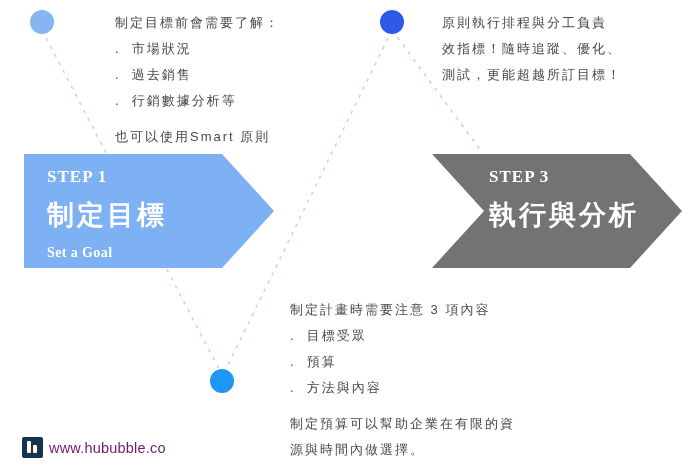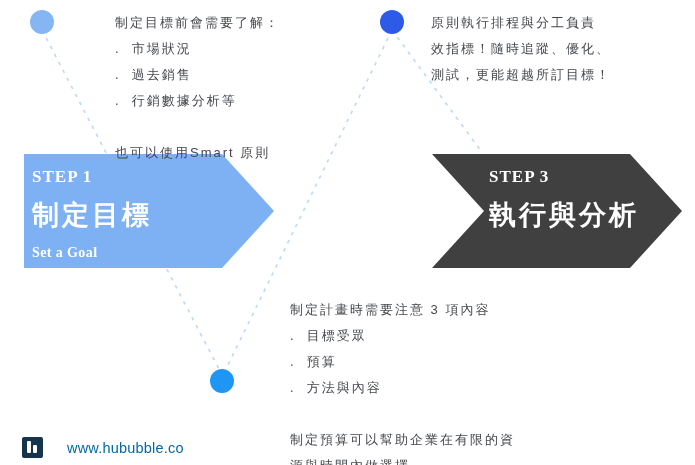--- a/index.html
+++ b/index.html
@@ -14,51 +14,51 @@
   
   .dot { position:absolute; width:24px; height:24px; border-radius:50%; z-index:1; }
   #dot-tl { left:30px; top:10px; }
   #dot-tr { left:380px; top:10px; }
   #dot-b  { left:210px; top:369px; }
 
   
   .note { position:absolute; z-index:3; color:#45484D; font-size:13px;
           letter-spacing:2px; }
   .nline { height:26px; line-height:26px; white-space:pre; }
-  .ntip  { margin-top:26px; }
+  .ntip  { margin-top:10px; }
   .note-tl { left:115px; top:10px; }
-  .note-tr { left:431px; top:10px; }
+  .note-tr { left:442px; top:10px; }
   .note-b  { left:290px; top:297px; }
 
   
   .arrow { position:absolute; top:154px; height:114px; z-index:2; color:#fff;
            padding-top:13px; }
   .arrow-flat    { clip-path:polygon(0 0, calc(100% - 52px) 0, 100% 50%,
                    calc(100% - 52px) 100%, 0 100%); }
   .arrow-notched { clip-path:polygon(0 0, calc(100% - 52px) 0, 100% 50%,
                    calc(100% - 52px) 100%, 0 100%, 52px 50%); }
-  #arrow1 { left:24px;  width:250px; padding-left:8px; }
+  #arrow1 { left:24px;  width:250px; padding-left:23px; }
   #arrow2 { left:228px; width:244px; padding-left:65px; }
   #arrow3 { left:432px; width:250px; padding-left:57px; }
 
   .step-label { font-family:"Liberation Serif", serif; font-weight:bold;
                 font-size:17px; letter-spacing:1px; }
   .step-title { font-size:27px; font-weight:700; letter-spacing:3px;
                 margin-top:10px; }
   .step-sub   { font-family:"Liberation Serif", serif; font-weight:bold;
                 font-size:14px; letter-spacing:0.4px; margin-top:12px; }
 
   
   .footer { position:absolute; left:22px; top:437px; z-index:3; display:flex;
             align-items:center; }
   .logo { position:relative; width:21px; height:21px; border-radius:2px; }
   .logo .bar { position:absolute; background:#fff; border-radius:1px; }
   .logo .b1 { left:5px;  top:4px; width:4px; height:12px; }
   .logo .b2 { left:11px; top:8px; width:4px; height:8px; }
-  .url { margin-left:24px; font-size:14.5px; color:#0369a1; text-decoration:none;
+  .url { margin-left:6px; font-size:14.5px; color:#701a75; text-decoration:none;
          letter-spacing:0.2px; cursor:pointer; }
 </style>
 </head>
 <body>
 
 <div class="canvas">
 
   <svg class="connectors" width="695" height="465">
     <line x1="42" y1="30" x2="220" y2="371" style="stroke: rgb(191, 215, 248);"></line>
     <line x1="392" y1="30" x2="225" y2="371" style="stroke: rgb(191, 215, 248);"></line>
@@ -92,21 +92,21 @@
     <div class="nline">源與時間內做選擇。</div>
   </div>
 
   <div class="arrow arrow-flat" id="arrow1" style="background: rgb(126, 176, 244);">
     <div class="step-label">STEP 1</div>
     <div class="step-title">制定目標</div>
     <div class="step-sub">Set a Goal</div>
   </div>
 
 
-  <div class="arrow arrow-notched" id="arrow3" style="background: #404040;">
+  <div class="arrow arrow-notched" id="arrow3" style="background: #737373;">
     <div class="step-label">STEP 3</div>
     <div class="step-title">執行與分析</div>
   </div>
 
   <div class="footer">
     <div class="logo" style="background: rgb(21, 52, 78);">
       <div class="bar b1"></div>
       <div class="bar b2"></div>
     </div>
     <a class="url">www.hububble.co</a>

